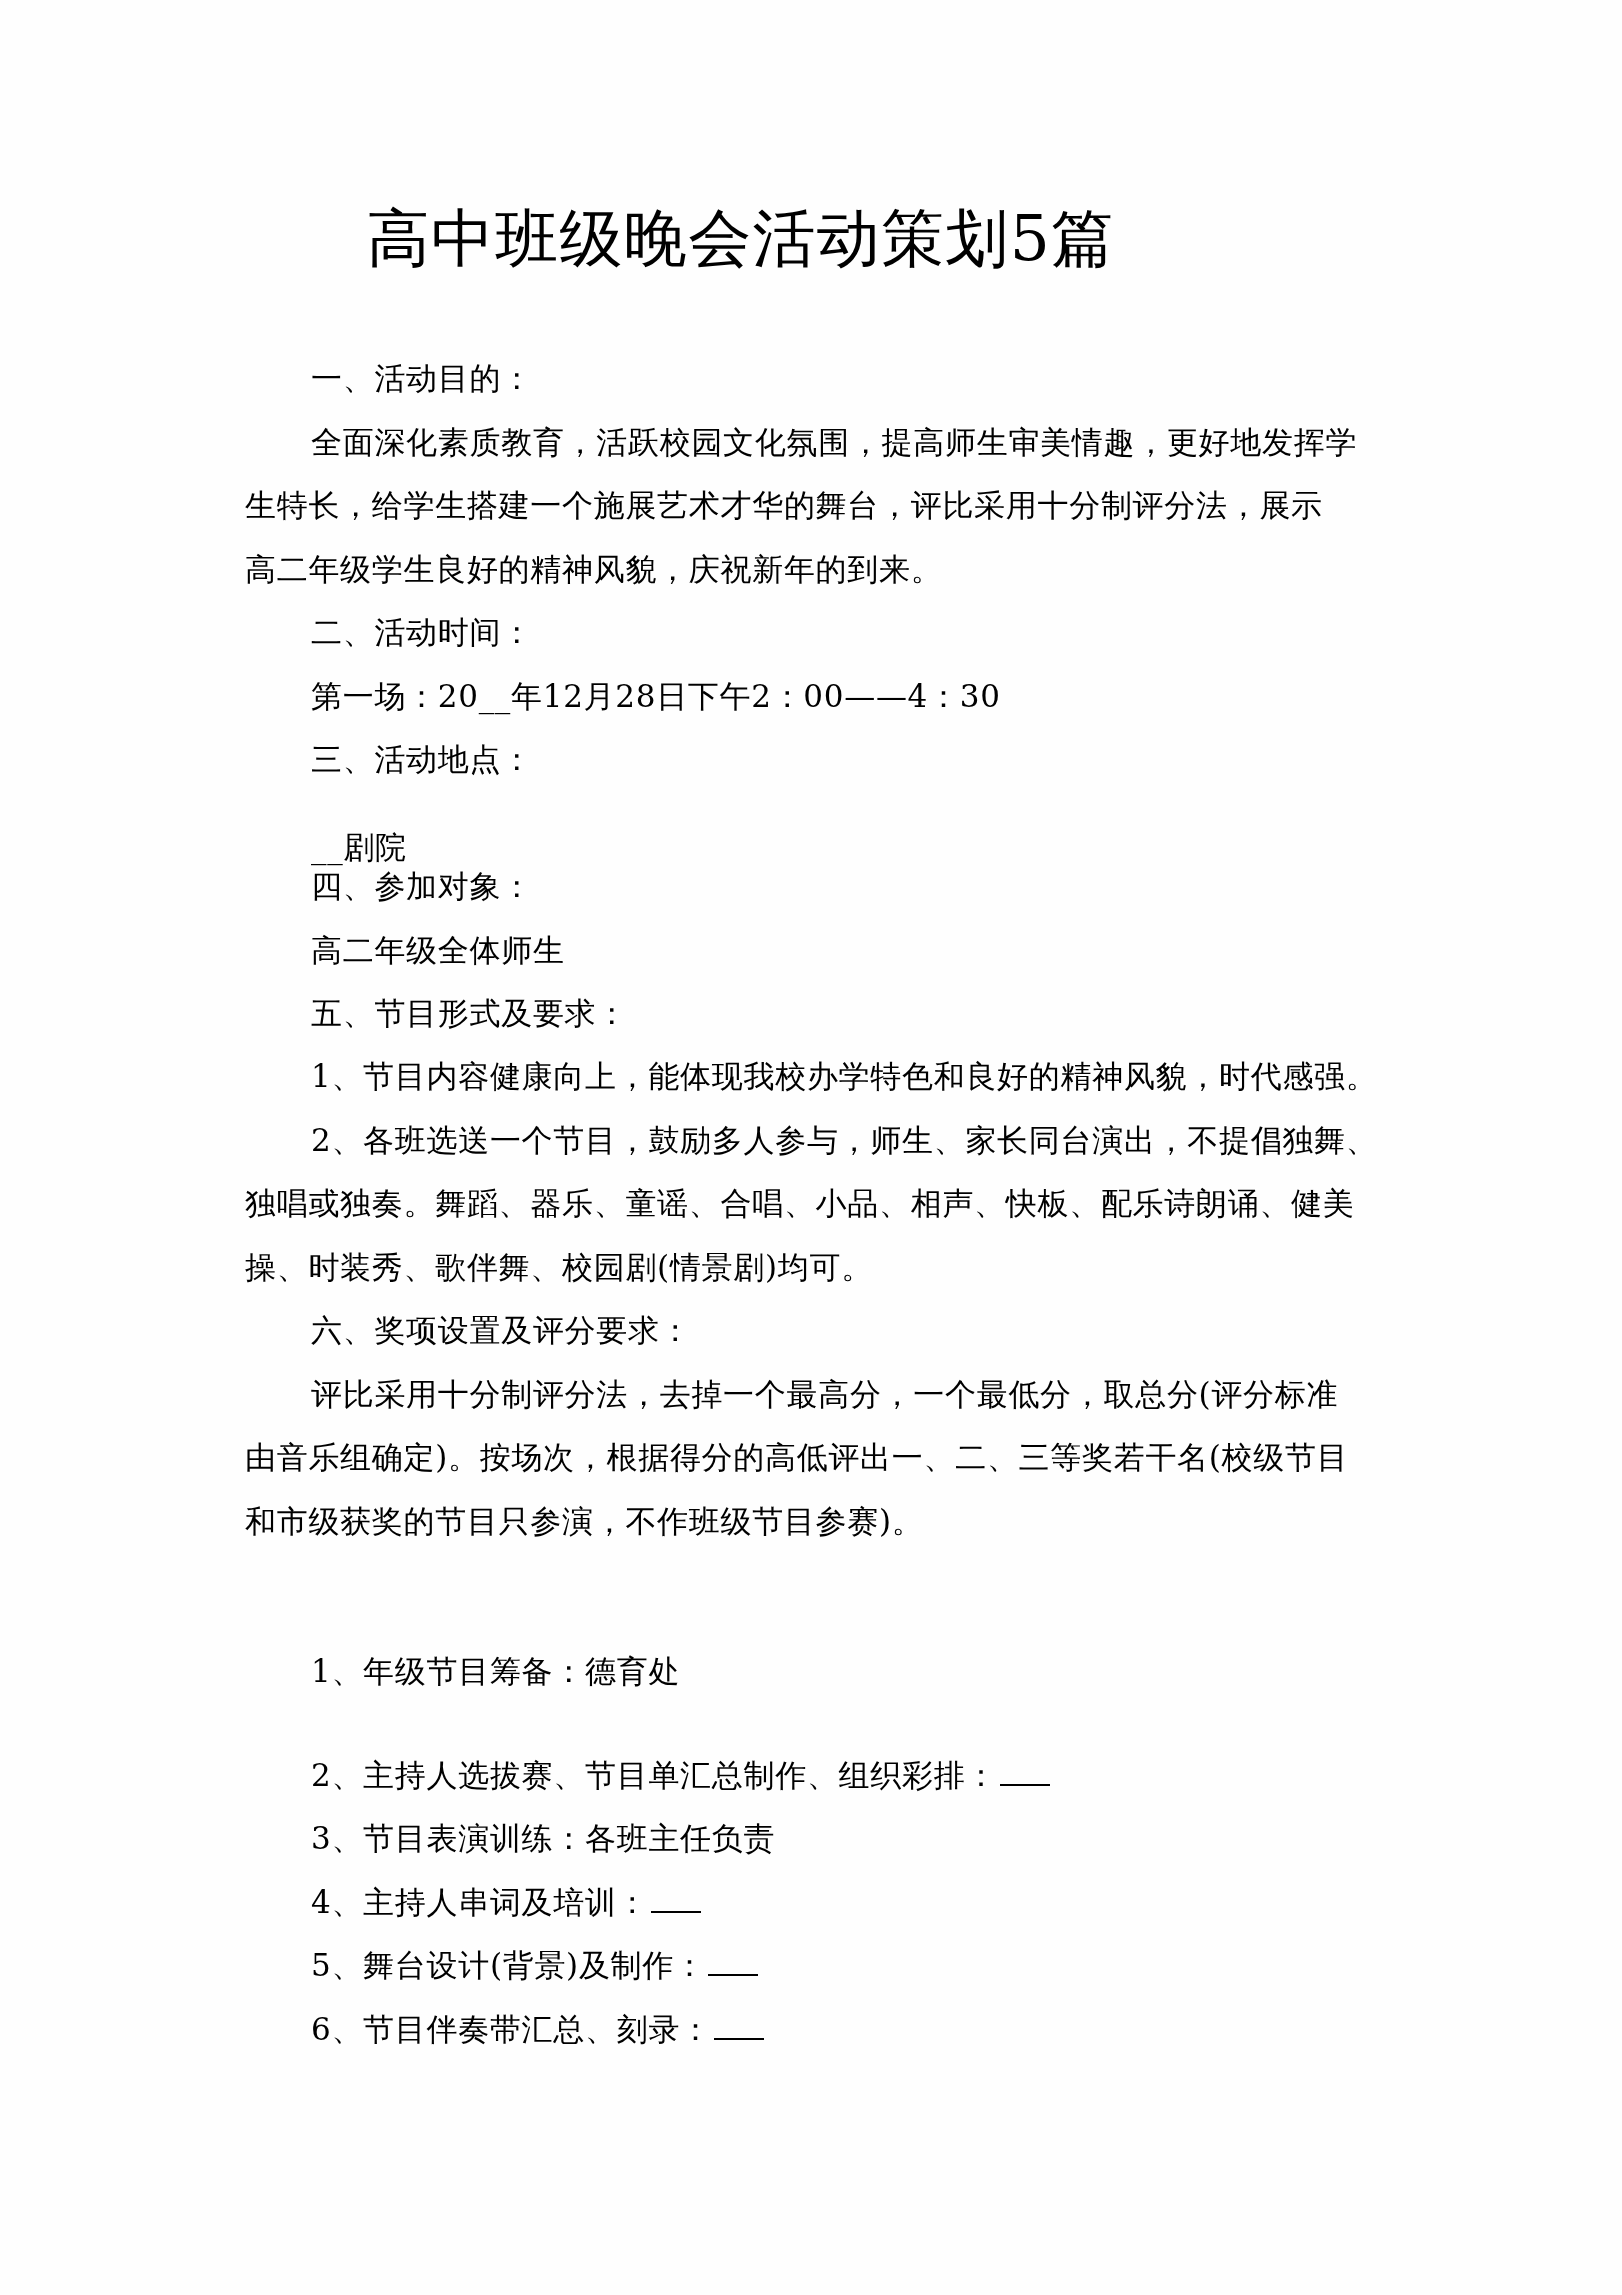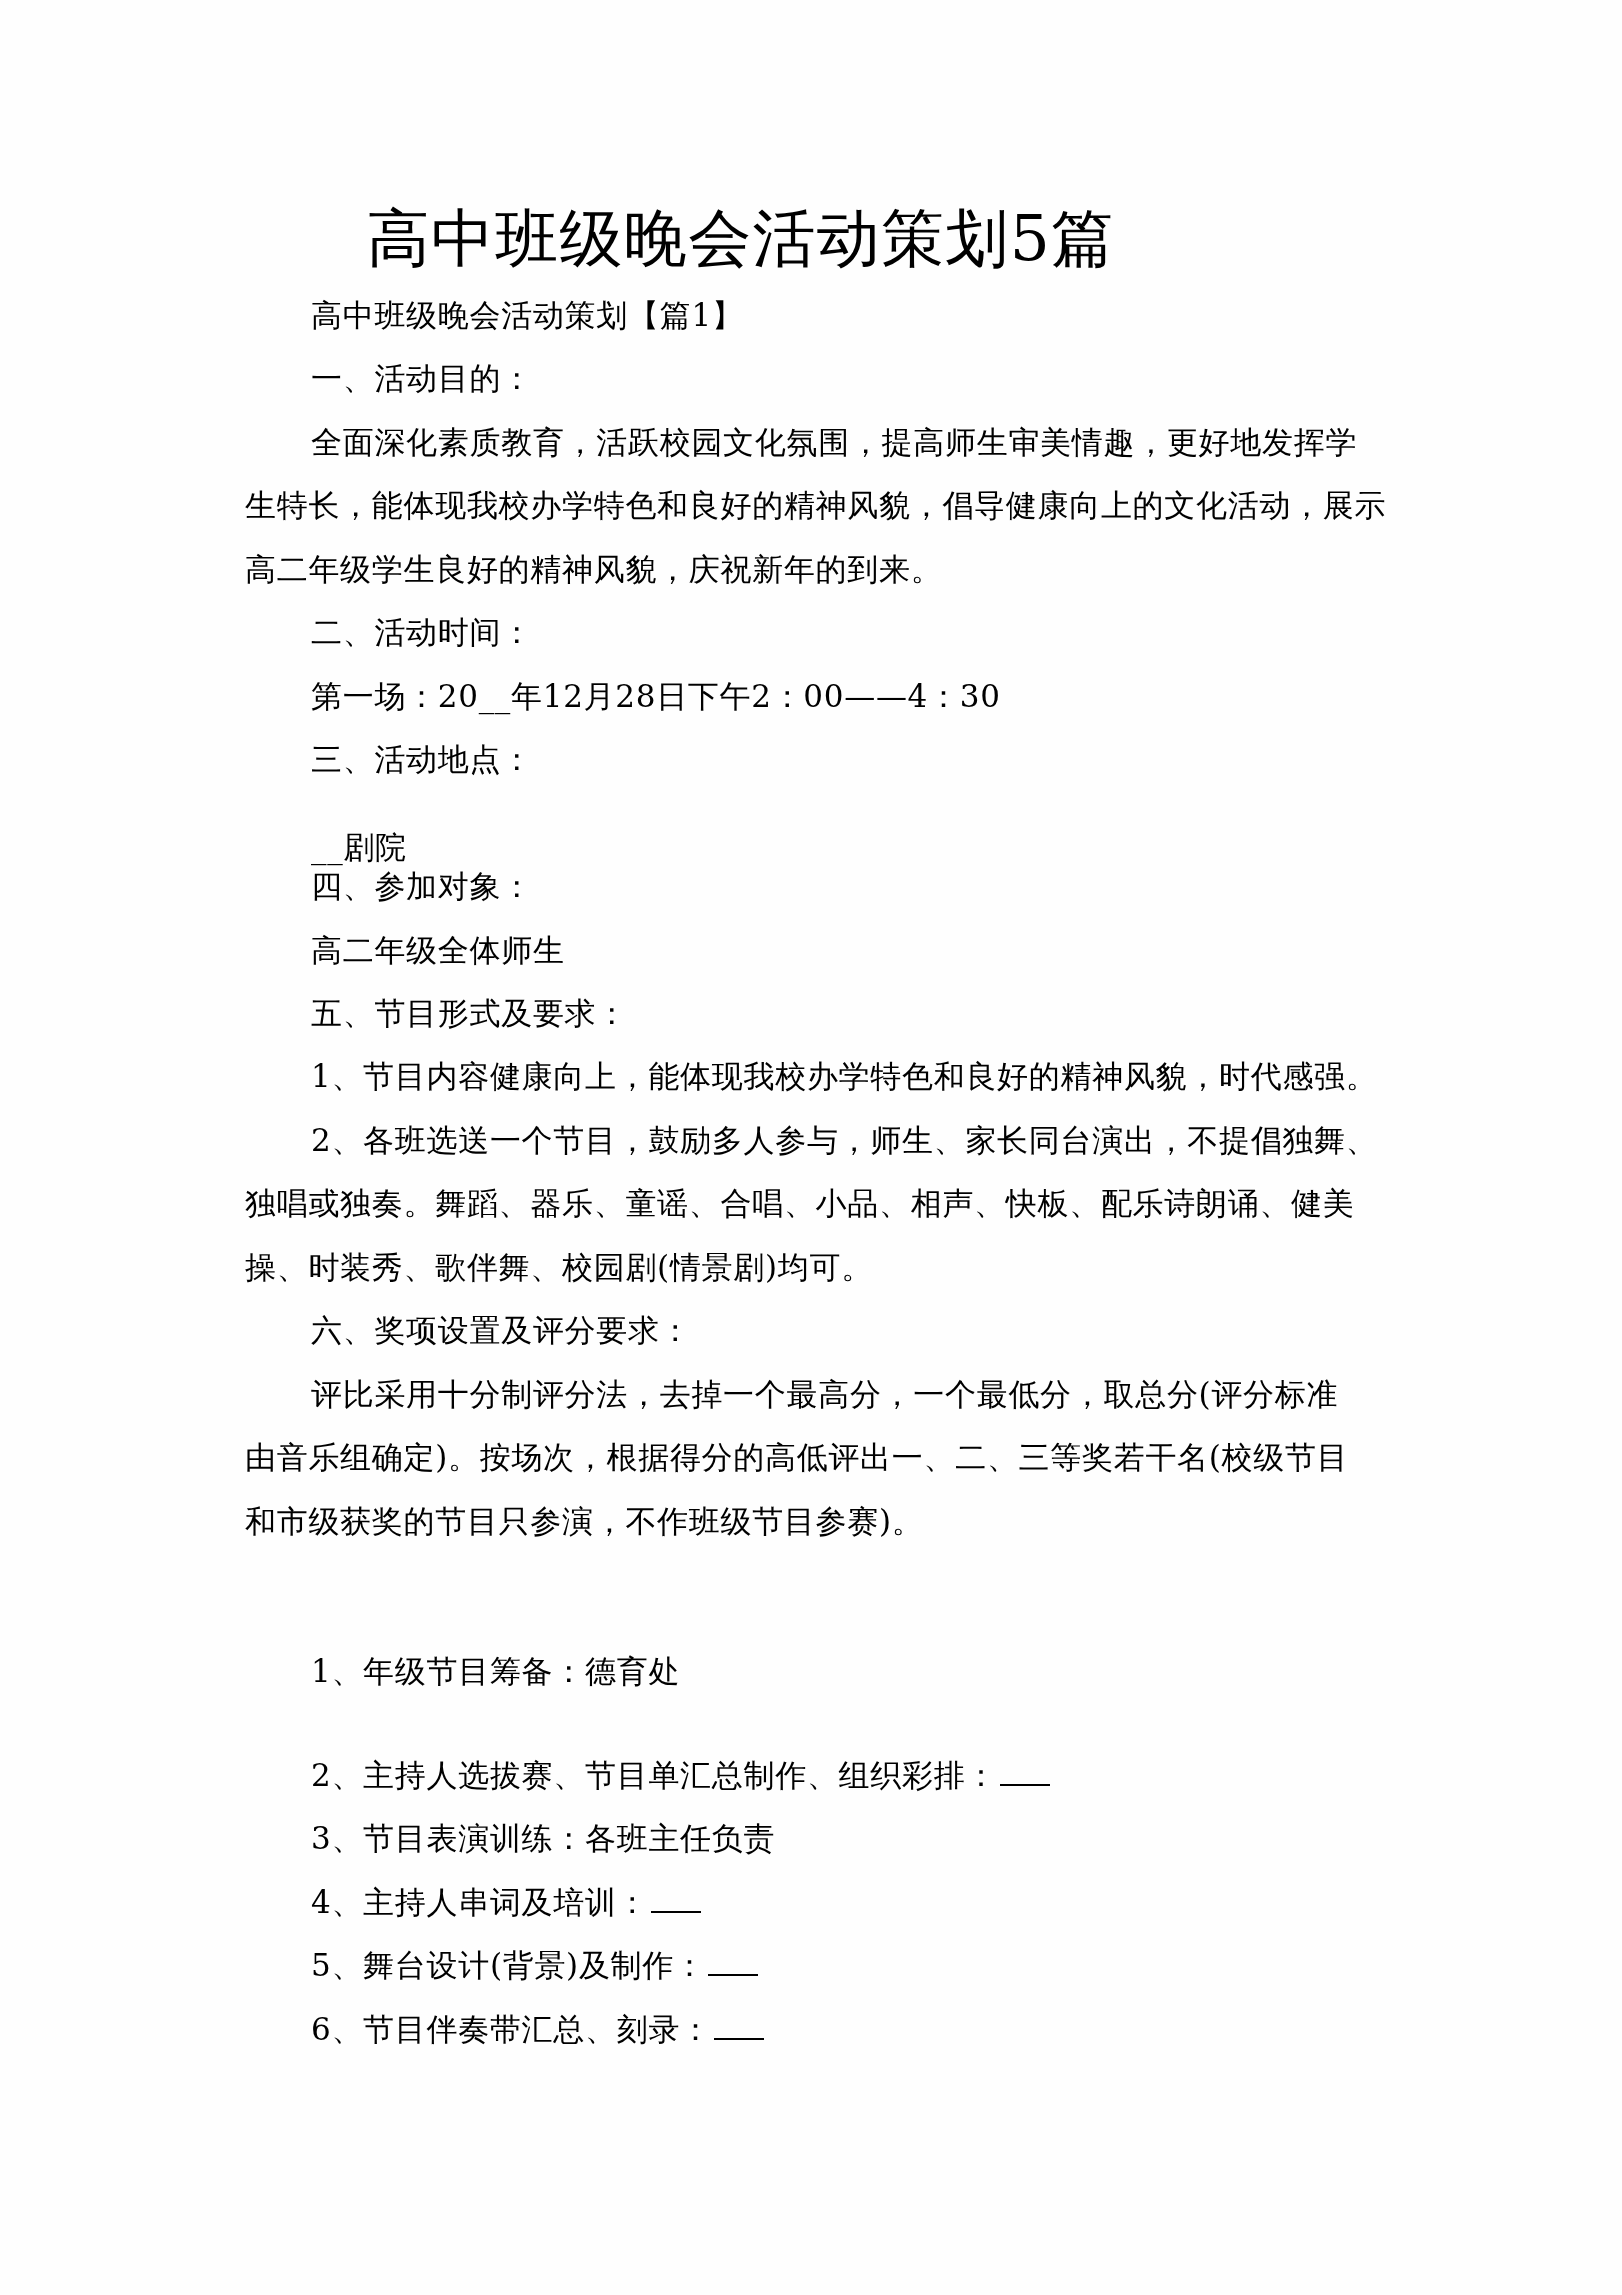--- a/index.html
+++ b/index.html
@@ -19,25 +19,24 @@
   }
   .indent { left: 311px; width: 1093px; }
   .blank { display: inline-block; width: 50px; border-bottom: 2px solid #000; height: 26px; vertical-align: baseline; margin-left: 2.6px; }
 </style>
 </head>
 <body>
 
 <div class="page">
   <div class="title">高中班级晚会活动策划5篇</div>
 
-  <div class="line indent" style="top:296px">高中班级晚会活动策划【篇1】</div>
 
   <div class="line indent" style="top:359px">一、活动目的：</div>
   <div class="line indent" style="top:423px">全面深化素质教育，活跃校园文化氛围，提高师生审美情趣，更好地发挥学</div>
-  <div class="line" style="top:486px">生特长，能体现我校办学特色和良好的精神风貌，倡导健康向上的文化活动，展示</div>
+  <div class="line" style="top:486px">生特长，给学生搭建一个施展艺术才华的舞台，评比采用十分制评分法，展示</div>
   <div class="line" style="top:550px">高二年级学生良好的精神风貌，庆祝新年的到来。</div>
 
   <div class="line indent" style="top:613px">二、活动时间：</div>
   <div class="line indent" style="top:677px">第一场：20__年12月28日下午2：00——4：30</div>
 
   <div class="line indent" style="top:740px">三、活动地点：</div>
   <div class="line indent" style="top:828px">__剧院</div>
 
   <div class="line indent" style="top:867px">四、参加对象：</div>
   <div class="line indent" style="top:931px">高二年级全体师生</div>

